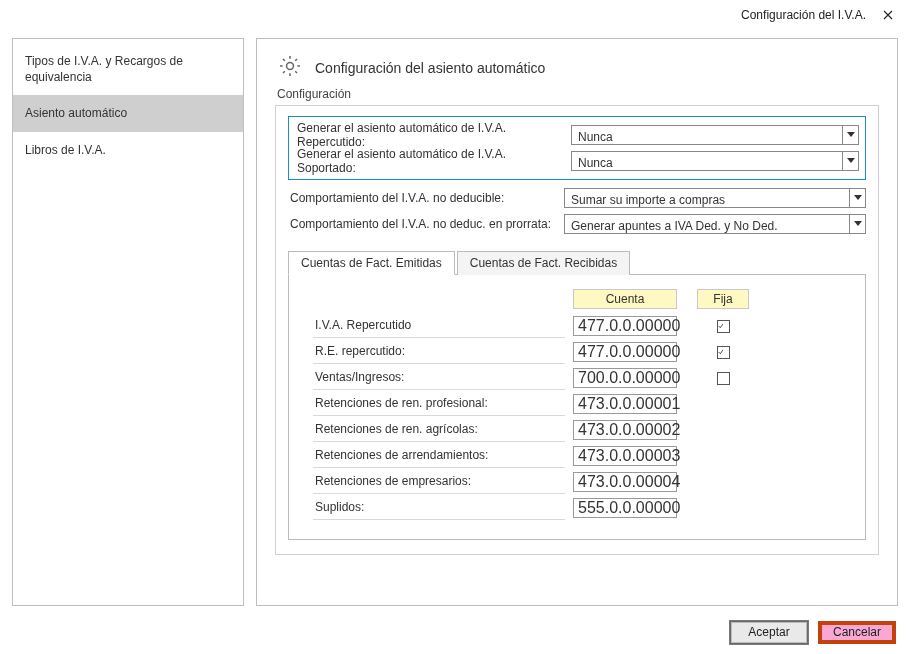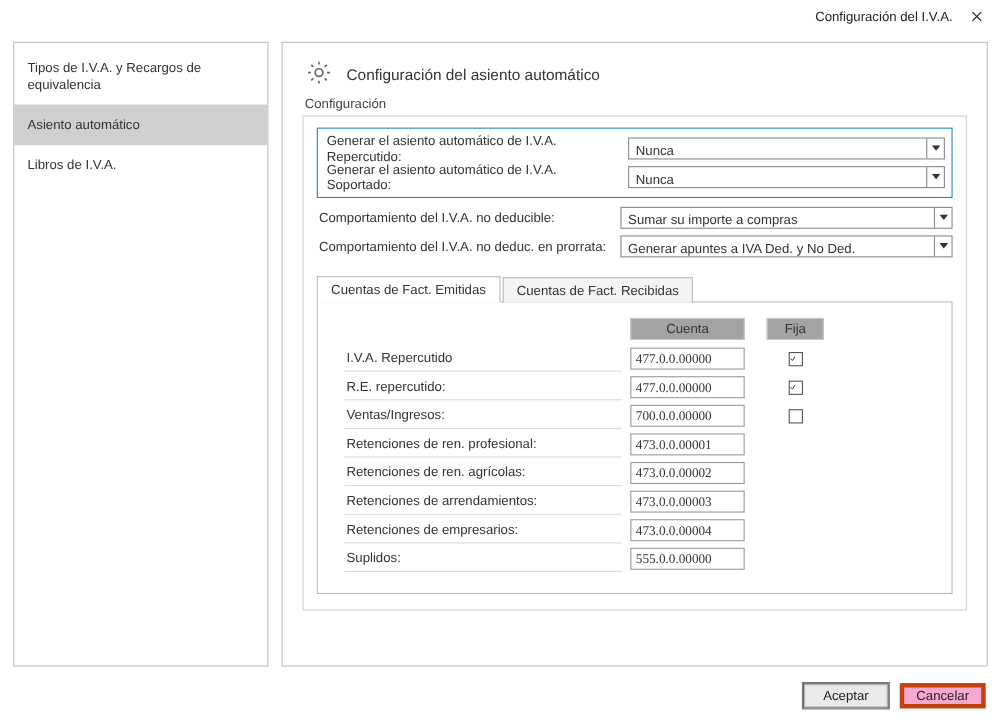--- a/index.html
+++ b/index.html
@@ -61,52 +61,52 @@
     display: flex; align-items: flex-end; justify-content: space-between;
     padding: 0 0 0 6px; font-size: 12px; color: #333;
   }
   .select .arrow-btn {
     width: 16px; height: 18px; border-left: 1px solid #888;
     display: flex; align-items: center; justify-content: center;
   }
   .select .arrow-btn svg { width: 8px; height: 6px; }
   .plain-rows .form-row .flabel { width: 268px; }
   .tab-area { margin-top: 14px; }
-  .tab-strip { display: flex; align-items: flex-end; position: relative; top: 1px; z-index: 2; }
+  .tab-strip { display: flex; position: relative; top: 1px; z-index: 2; }
   .tab {
     padding: 4px 12px; font-size: 12px; color: #333;
     border: 1px solid #bbb; border-bottom: none; background: #f4f4f4;
     margin-right: 2px; cursor: default;
   }
   .tab.active {
     background: #fff; border-bottom: 1px solid #fff; position: relative;
   }
   .tab-panel {
     border: 1px solid #bbb; background: #fff; padding: 14px 18px 18px 24px;
     position: relative; z-index: 1;
   }
   .cols-head { display: flex; margin-bottom: 4px; }
   .cols-head .spacer { width: 260px; }
   .cols-head .col-label {
-    border: 1px solid #c8c8c8; background: #a3a3a3; text-align: center;
+    border: 1px solid #c8c8c8; background: #fef9c3; text-align: center;
     font-size: 12px; padding: 2px 0;
   }
   .cols-head .col-cuenta { width: 104px; margin-right: 20px; }
   .cols-head .col-fija { width: 52px; }
   .acc-row {
     display: flex; align-items: center; height: 26px;
   }
   .acc-row .acc-label {
     width: 252px; border-bottom: 1px solid #d9d9d9; padding: 3px 2px 5px 2px;
     font-size: 12px; color: #333;
   }
   .acc-row .acc-input {
     width: 104px; height: 20px; border: 1px solid #999; background: #fff;
-    font-size: 12px; padding: 0 4px; margin-left: 8px; margin-right: 20px;
-    display: flex; align-items: center; font-family: Liberation Serif, serif;
+    font-size: 16px; padding: 0 4px; margin-left: 8px; margin-right: 20px;
+    display: flex; align-items: center;
   }
   .acc-row .acc-fija {
     width: 52px; display: flex; align-items: center; justify-content: center;
   }
   .chk {
     width: 13px; height: 13px; border: 1px solid #555; background: #fff;
     display: inline-flex; align-items: center; justify-content: center;
   }
   .chk.checked::after {
     content: ""; display: block; width: 9px; height: 9px;

